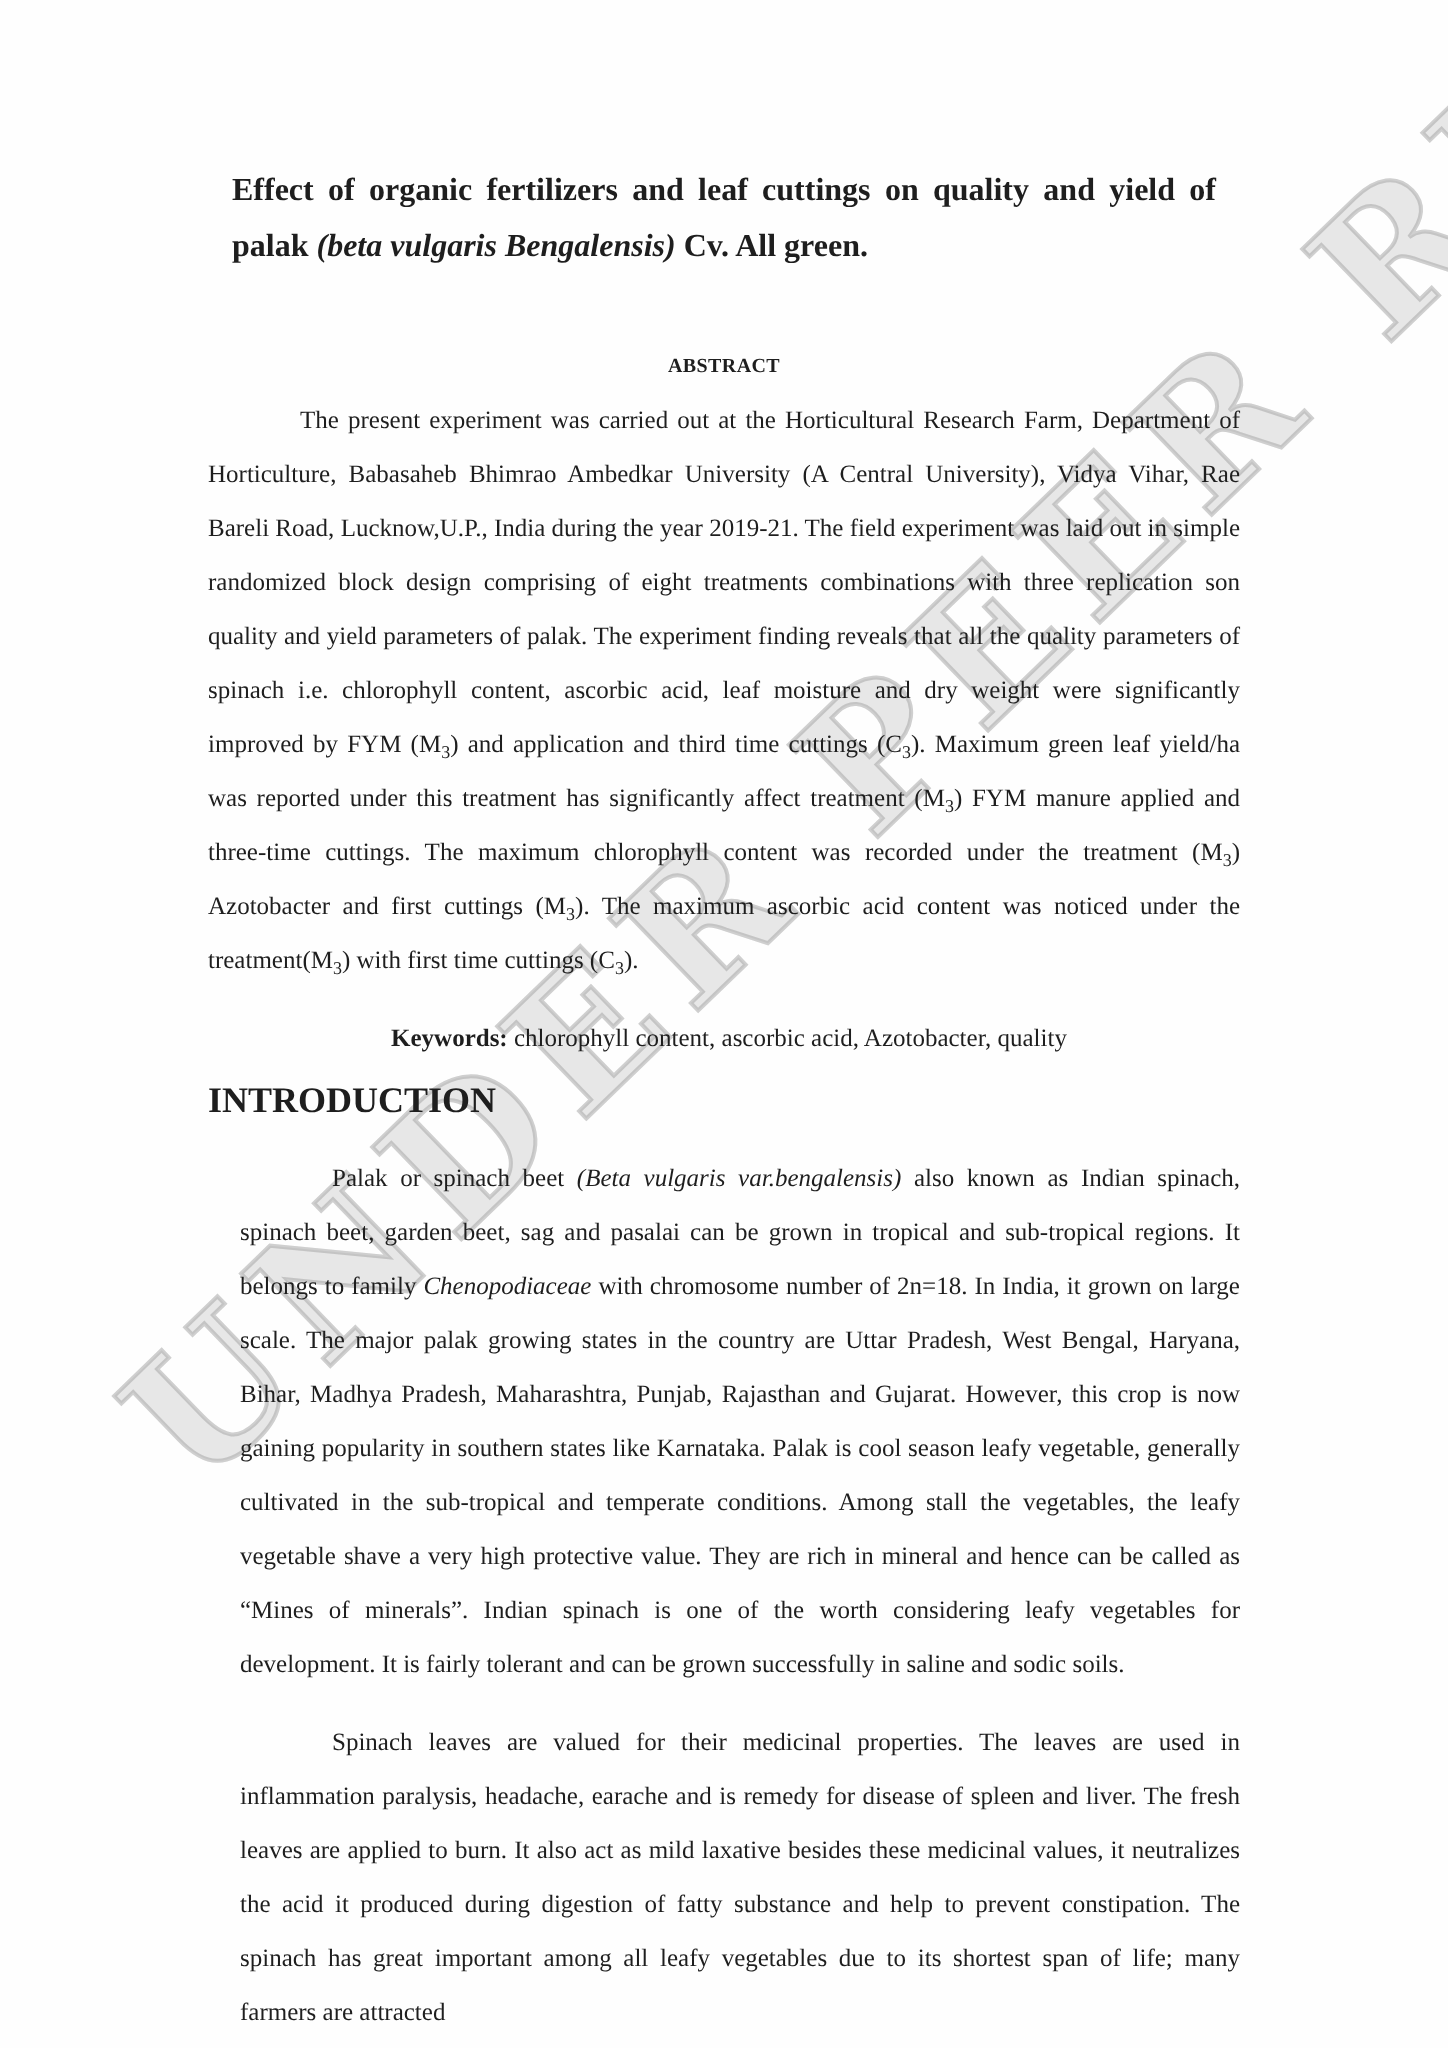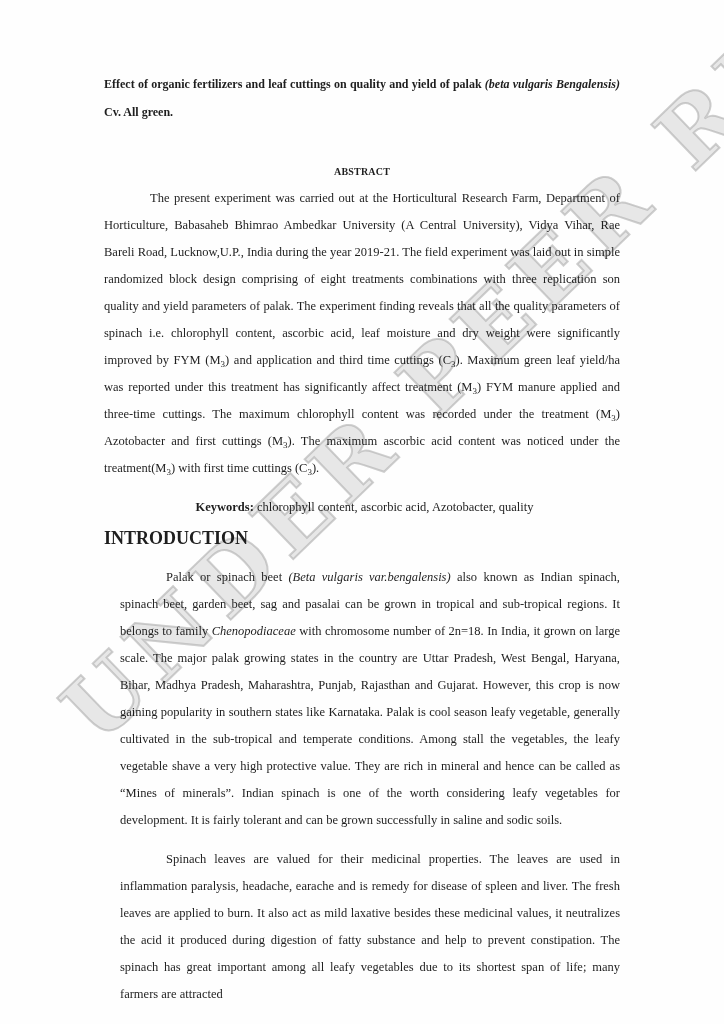--- a/index.html
+++ b/index.html
@@ -35,22 +35,22 @@
     user-select: none;
   }
   .content {
     position: absolute;
     left: 104px;
     top: 70px;
     width: 516px;
     z-index: 2;
   }
   .title {
-    margin: 0;
-    font-size: 12px;
+    margin: 12px;
+    font-size: 16px;
     font-weight: bold;
     line-height: 28px;
     text-align: justify;
   }
   .abstract-heading {
     margin: 32px 0 0 0;
     font-size: 10px;
     font-weight: bold;
     line-height: 27px;
     text-align: center;

